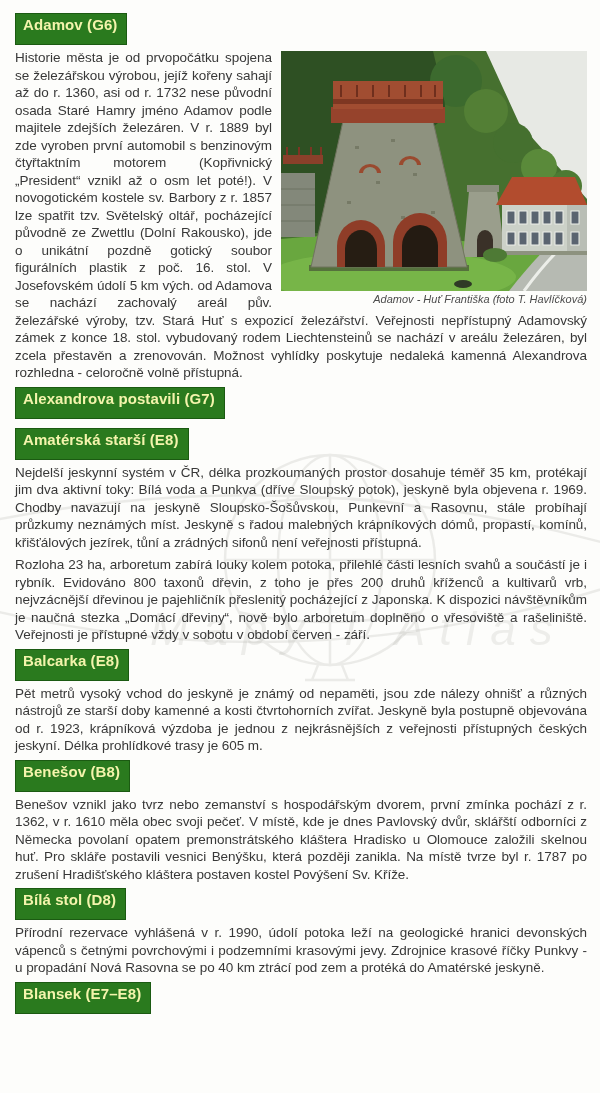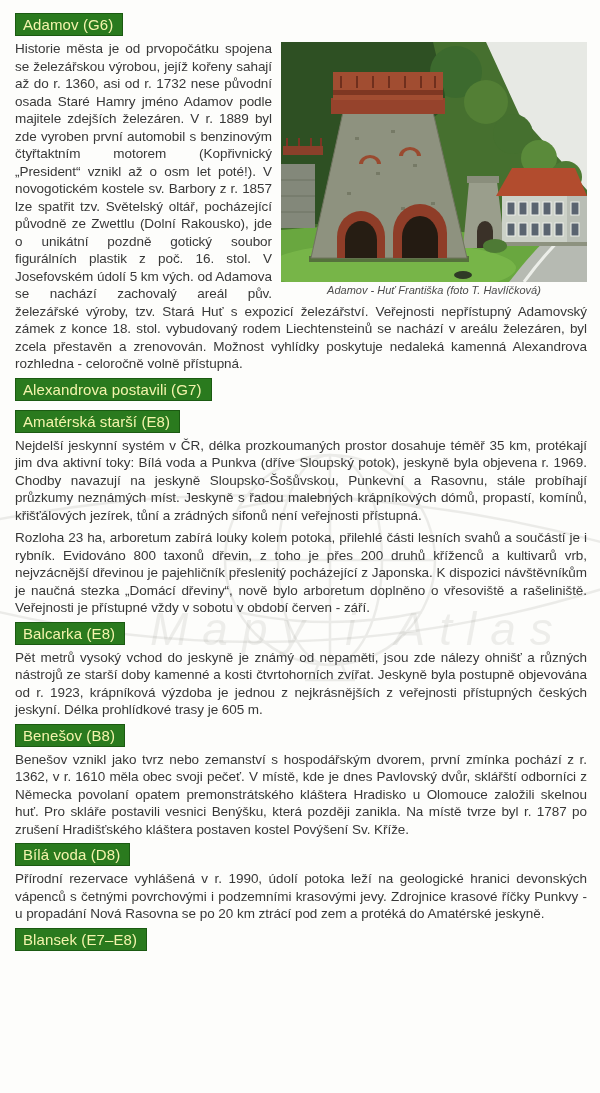--- a/index.html
+++ b/index.html
@@ -25,40 +25,40 @@
   .watermark{
     position:absolute;left:0;top:430px;width:600px;height:340px;
     z-index:0;pointer-events:none;
   }
   .section{clear:both;margin-bottom:5px;position:relative;z-index:1;}
   .hdr{
     display:inline-block;
     background:var(--header-bg);
     color:var(--header-text);
     border:1px solid var(--header-border);
-    font-size:15px;font-weight:400;
-    padding:2px 9px 2px 7px;
+    font-size:15px;font-weight:700;
+    padding:2px 9px 11px 7px;
     margin-bottom:4px;
     letter-spacing:0.1px;
   }
   .body p{
     text-align:justify;
     font-size:13.5px;line-height:17.5px;
     color:var(--body-text);
     letter-spacing:-0.05px;
   }
   figure.photo{
     float:right;width:306px;
     margin:2px 0 2px 9px;
   }
   figure.photo svg{display:block;width:306px;height:240px;background:#e7e9e4;}
   figcaption{
     font-size:11px;font-style:italic;
     color:var(--caption-text);
-    text-align:center;margin-top:2px;
+    text-align:right;margin-top:2px;
   }
 </style>
 </head>
 <body>
 
 <div class="page">
 
   <svg class="watermark" viewBox="0 0 600 340">
     <g stroke="#85857c" stroke-width="2.5" fill="none" opacity="0.14">
       <circle cx="330" cy="130" r="105"></circle>
@@ -198,23 +198,23 @@
   </div>
 
   <div class="section">
     <div class="hdr">Benešov (B8)</div>
     <div class="body">
         <p>Benešov vznikl jako tvrz nebo zemanství s hospodářským dvorem, první zmínka pochází z r. 1362, v r. 1610 měla obec svoji pečeť. V místě, kde je dnes Pavlovský dvůr, sklářští odborníci z Německa povolaní opatem premonstrátského kláštera Hradisko u Olomouce založili skelnou huť. Pro skláře postavili vesnici Benýšku, která později zanikla. Na místě tvrze byl r. 1787 po zrušení Hradišťského kláštera postaven kostel Povýšení Sv. Kříže.</p>
       </div>
   </div>
 
   <div class="section">
-    <div class="hdr">Bílá voda (D8)</div>
-    <div class="body">
-        <p>Přírodní rezervace vyhlášená v r. 1990, údolí potoka leží na geologické hranici devonských vápenců s četnými povrchovými i podzemními krasovými jevy. Zdrojnice krasové říčky Punkvy - u propadání Nová Rasovna se po 20 km ztrácí pod zem a protéká do Amatérské jeskyně.</p>
+    <div class="hdr">Bílá stol (D8)</div>
+    <div class="body">
+        <p>Přírodní rezervace vyhlášená v r. 1990, údolí potoka leží na geologické hranici devonských vápenců s četnými povrchovými i podzemními krasovými jevy. Zdrojnice krasové říčky Punkvy - u propadání Nová Rasovna se po 40 km ztrácí pod zem a protéká do Amatérské jeskyně.</p>
       </div>
   </div>
 
   <div class="section">
     <div class="hdr">Blansek (E7–E8)</div>
     
   </div>
 
 </div>
 

